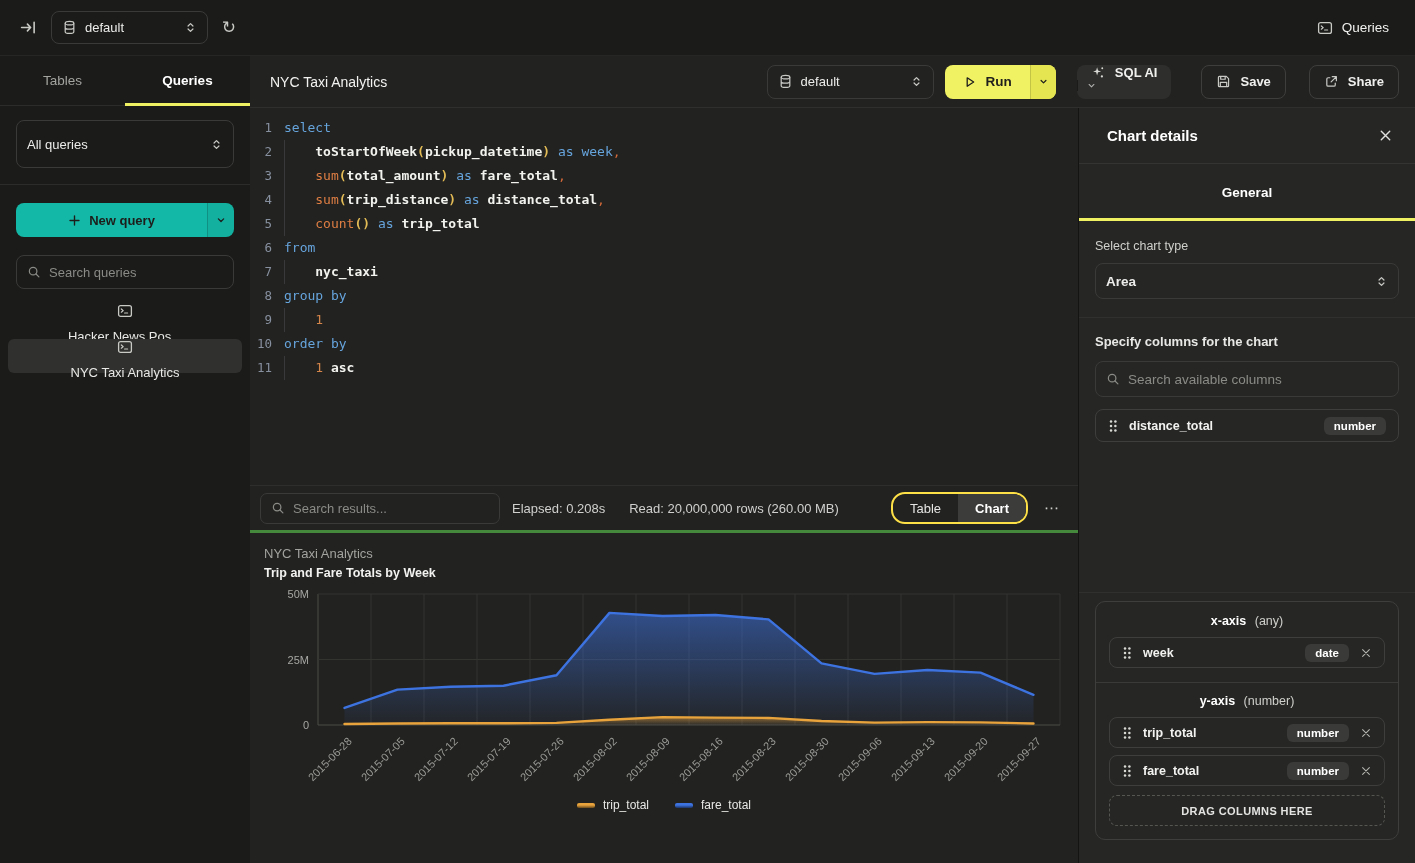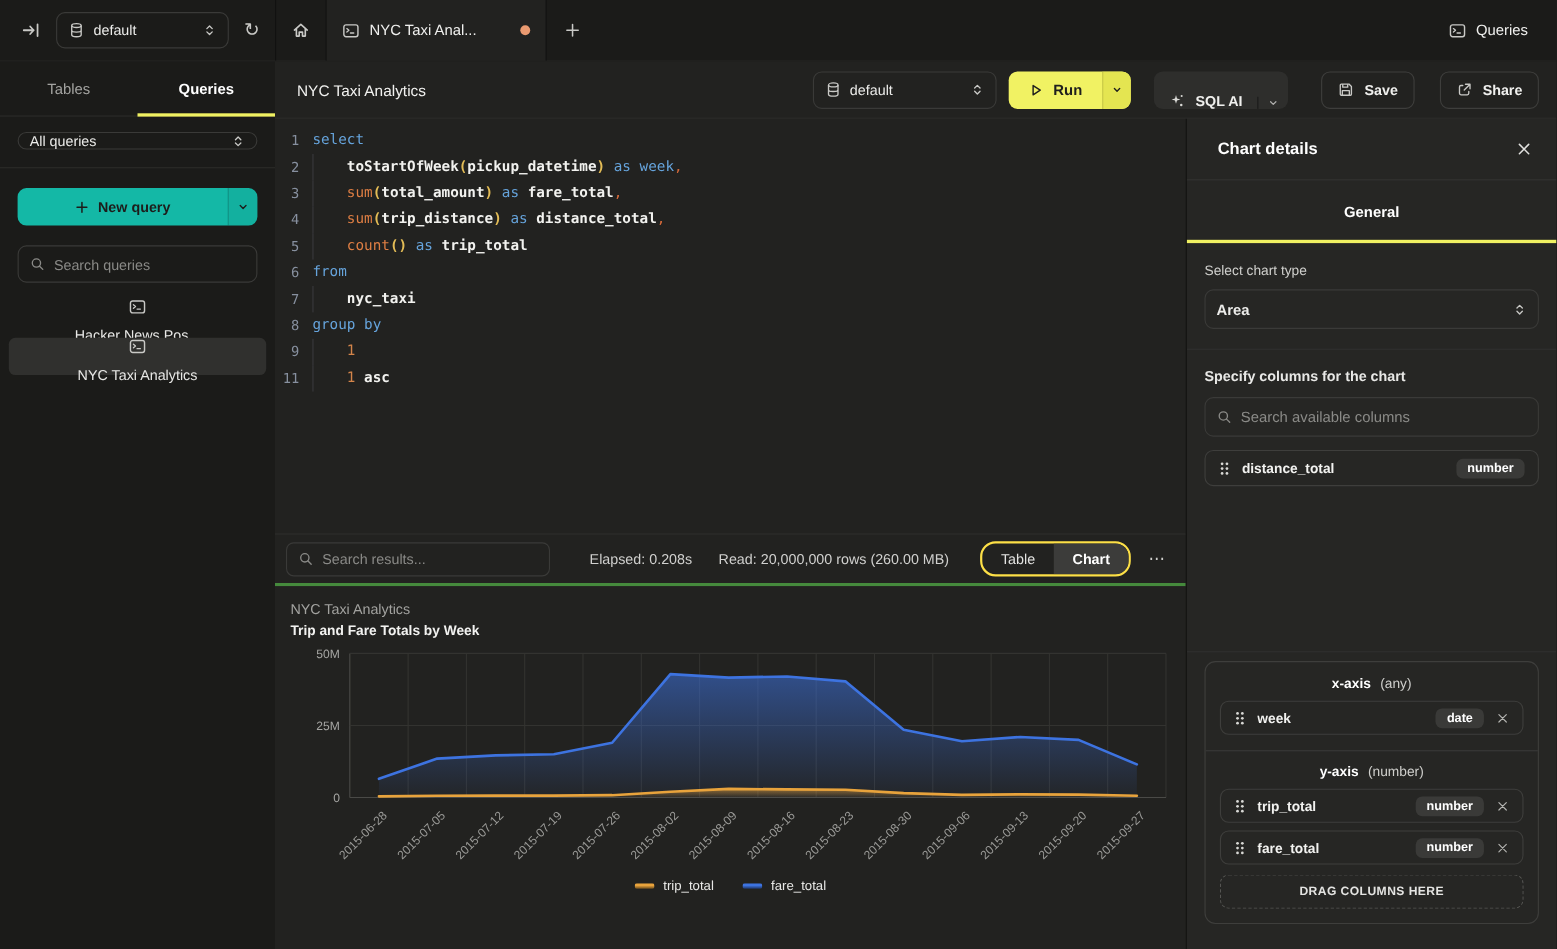--- a/index.html
+++ b/index.html
@@ -35,21 +35,21 @@
   .body-row { display:flex; height:807px; }
   .sidebar { width:250px; background:#1b1b19; display:flex; flex-direction:column; }
   .right-of-sidebar { width:1165px; display:flex; flex-direction:column; }
 
   
   .sb-tabs { height:50px; display:flex; border-bottom:1px solid #2c2c2a; }
   .sb-tab { flex:1; display:flex; align-items:center; justify-content:center; color:#a3a3a0; cursor:pointer; position:relative; font-size:13.5px; }
   .sb-tab.active { color:#ffffff; font-weight:700; }
   .sb-tab.active::after { content:""; position:absolute; left:0; right:0; bottom:-1px; height:3px; background:#f0f162; }
   .sb-filter { padding:14px 16px 16px; border-bottom:1px solid #2c2c2a; }
-  .sb-filter .select { height:16px; }
+  .sb-filter .select { height:48px; }
   .select .sel-label { flex:1; font-size:13px; }
   .newq-wrap { padding:18px 16px 6px; }
   .btn-yellow { display:flex; align-items:stretch; height:34px; border-radius:8px; overflow:hidden; background:#14b8a6; color:#1d1d1b; font-weight:700; cursor:pointer; }
   .btn-yellow .main { flex:1; display:flex; align-items:center; justify-content:center; gap:8px; font-size:13px; }
   .btn-yellow .carret { width:27px; display:flex; align-items:center; justify-content:center; border-left:1px solid rgba(0,0,0,0.18); background:rgba(0,0,0,0.04); color:#1d1d1b; }
   .search-box { display:flex; align-items:center; gap:8px; height:34px; border:1px solid #3a3a38; border-radius:8px; padding:0 10px; }
   .sb-search-wrap { padding:12px 16px 14px; }
   .search-box input { flex:1; background:transparent; border:none; outline:none; color:#ececea; font-size:13px; font-family:"Liberation Sans",sans-serif; min-width:0; }
   .search-box input::placeholder { color:#8a8a87; }
   .q-list { padding:0 8px; display:flex; flex-direction:column; gap:2px; }
@@ -57,21 +57,21 @@
   .q-item.active { background:#30302e; }
 
   
   .main-toolbar { height:52px; background:#222220; border-bottom:1px solid #2f2f2d; display:flex; align-items:center; padding:0 16px 0 20px; }
   .mt-title { font-size:14px; color:#f2f2f0; }
   .mt-controls { margin-left:auto; display:flex; align-items:center; }
   .mt-db { width:167px; margin-right:11px; height:34px; }
   .run-btn { display:flex; align-items:stretch; height:34px; border-radius:8px; overflow:hidden; background:#f1f263; color:#1f1f1d; cursor:pointer; margin-right:21px; }
   .run-btn .main { display:flex; align-items:center; gap:9px; padding:0 18px; font-weight:700; font-size:13.5px; }
   .run-btn .carret { width:26px; display:flex; align-items:center; justify-content:center; background:#e4e551; border-left:1px solid rgba(0,0,0,0.14); color:#1f1f1d; }
-  .sqlai-btn { display:flex; align-items:flex-end; height:34px; border-radius:8px; overflow:hidden; background:#2e2e2c; cursor:pointer; margin-right:30px; }
+  .sqlai-btn { display:flex; align-items:flex-start; height:34px; border-radius:8px; overflow:hidden; background:#2e2e2c; cursor:pointer; margin-right:30px;flex-direction:column; }
   .sqlai-btn .main { display:flex; align-items:center; gap:9px; padding:0 14px; font-weight:600; font-size:13px; color:#f0f0ee; }
   .sqlai-btn .carret { width:28px; display:flex; align-items:center; justify-content:center; border-left:1px solid #1b1b19; color:#b0b0ae; }
   .ghost-btn { display:flex; align-items:center; gap:9px; height:34px; padding:0 14px; border:1px solid #3e3e3c; border-radius:8px; cursor:pointer; font-weight:600; font-size:13px; color:#f0f0ee; }
   .save-btn { margin-right:23px; }
 
   
   .content-split { display:flex; height:755px; }
   .editor-col { width:828px; display:flex; flex-direction:column; background:#222220; }
   .editor { height:377px; padding-top:8px; overflow:hidden; font-family:"DejaVu Sans Mono",monospace; font-size:13px; }
   .ed-line { display:flex; height:24px; line-height:24px; white-space:pre; }
@@ -79,21 +79,21 @@
   .ed-code { color:#dcdcd9; }
   .tok-k { color:#66a4dc; }
   .tok-f { color:#de7e43; }
   .tok-i { color:#f2f2ef; font-weight:700; }
   .tok-p { color:#e3bc56; font-weight:700; }
   .tok-c { color:#d4693a; }
   .tok-n { color:#d4854a; }
   .tok-w { display:inline-block; width:4ch; border-left:1px solid #39393c; }
 
   .results-bar { height:45px; border-top:1px solid #2e2e2c; display:flex; align-items:center; padding:0 12px 0 10px; }
-  .results-search { width:240px; height:31px; border-radius:7px; margin-right:36px; }
+  .results-search { width:240px; height:31px; border-radius:7px; margin-right:12px; }
   .stat { color:#d0d0ce; font-size:13px; margin-right:24px; white-space:nowrap; }
   .segmented { margin-left:auto; display:flex; height:32px; border:2px solid #fde047; border-radius:14px; overflow:hidden; }
   .seg { display:flex; align-items:center; padding:0 17px; font-size:13px; color:#e4e4e2; cursor:pointer; }
   .seg.active { background:#3c3c3a; color:#ffffff; font-weight:600; }
   .more-btn { margin-left:10px; color:#d0d0ce; font-size:15px; letter-spacing:1px; cursor:pointer; padding:4px 6px; }
   .green-divider { height:3px; background:#458a3c; }
 
   
   .chart-pane { flex:1; background:#222220; padding:13px 14px 0; overflow:hidden; }
   .cp-title { font-size:13px; color:#a2a29f; }
@@ -160,46 +160,20 @@
       <span class="sel-label">default</span>
       <span class="icon">
         <svg width="13" height="13" viewBox="0 0 16 16">
             <path d="M5 6.2 8 3.2 11 6.2 M5 9.8 8 12.8 11 9.8" fill="none" stroke="currentColor" stroke-width="1.5" stroke-linecap="round" stroke-linejoin="round"></path>
           </svg>
       </span>
     </div>
     <span class="icon tb-refresh">↻</span>
   </div>
 
-  <div class="tab-strip">
-    <div class="tab-home">
-      <span class="icon">
-        <svg width="17" height="17" viewBox="0 0 16 16">
-            <path d="M2.5 7.8 8 3 13.5 7.8 M4.2 6.8 V13 H6.6 V9.6 H9.4 V13 H11.8 V6.8" fill="none" stroke="currentColor" stroke-width="1.4" stroke-linecap="round" stroke-linejoin="round"></path>
-          </svg>
-      </span>
-    </div>
-    <div class="tab">
-      <span class="icon">
-        <svg width="16" height="16" viewBox="0 0 16 16">
-            <rect x="1.6" y="2.6" width="12.8" height="10.8" rx="2" fill="none" stroke="currentColor" stroke-width="1.3"></rect>
-            <path d="M4.3 9.2 6.2 7.6 4.3 6 M7.6 10 H10.6" fill="none" stroke="currentColor" stroke-width="1.2" stroke-linecap="round" stroke-linejoin="round"></path>
-          </svg>
-      </span>
-      <span class="tab-label">NYC Taxi Anal...</span>
-      <span class="tab-dot"></span>
-    </div>
-    <div class="tab-new">
-      <span class="icon">
-        <svg width="15" height="15" viewBox="0 0 16 16">
-            <path d="M8 2.5 V13.5 M2.5 8 H13.5" fill="none" stroke="currentColor" stroke-width="1.5" stroke-linecap="round"></path>
-          </svg>
-      </span>
-    </div>
-  </div>
 
   <div class="tb-right">
     <div class="queries-btn">
       <span class="icon">
         <svg width="16" height="16" viewBox="0 0 16 16">
             <rect x="1.6" y="2.6" width="12.8" height="10.8" rx="2" fill="none" stroke="currentColor" stroke-width="1.3"></rect>
             <path d="M4.3 9.2 6.2 7.6 4.3 6 M7.6 10 H10.6" fill="none" stroke="currentColor" stroke-width="1.2" stroke-linecap="round" stroke-linejoin="round"></path>
           </svg>
       </span>
       <span>Queries</span>
@@ -356,20 +330,21 @@
         <div class="editor">
             <div class="ed-line"><span class="ed-num">1</span><span class="ed-code"><span class="tok-k">select</span></span></div>
             <div class="ed-line"><span class="ed-num">2</span><span class="ed-code"><span class="tok-w">    </span><span class="tok-i">toStartOfWeek</span><span class="tok-p">(</span><span class="tok-i">pickup_datetime</span><span class="tok-p">)</span><span class="tok-t"> </span><span class="tok-k">as</span><span class="tok-t"> </span><span class="tok-k">week</span><span class="tok-c">,</span></span></div>
             <div class="ed-line"><span class="ed-num">3</span><span class="ed-code"><span class="tok-w">    </span><span class="tok-f">sum</span><span class="tok-p">(</span><span class="tok-i">total_amount</span><span class="tok-p">)</span><span class="tok-t"> </span><span class="tok-k">as</span><span class="tok-t"> </span><span class="tok-i">fare_total</span><span class="tok-c">,</span></span></div>
             <div class="ed-line"><span class="ed-num">4</span><span class="ed-code"><span class="tok-w">    </span><span class="tok-f">sum</span><span class="tok-p">(</span><span class="tok-i">trip_distance</span><span class="tok-p">)</span><span class="tok-t"> </span><span class="tok-k">as</span><span class="tok-t"> </span><span class="tok-i">distance_total</span><span class="tok-c">,</span></span></div>
             <div class="ed-line"><span class="ed-num">5</span><span class="ed-code"><span class="tok-w">    </span><span class="tok-f">count</span><span class="tok-p">()</span><span class="tok-t"> </span><span class="tok-k">as</span><span class="tok-t"> </span><span class="tok-i">trip_total</span></span></div>
             <div class="ed-line"><span class="ed-num">6</span><span class="ed-code"><span class="tok-k">from</span></span></div>
             <div class="ed-line"><span class="ed-num">7</span><span class="ed-code"><span class="tok-w">    </span><span class="tok-i">nyc_taxi</span></span></div>
             <div class="ed-line"><span class="ed-num">8</span><span class="ed-code"><span class="tok-k">group by</span></span></div>
             <div class="ed-line"><span class="ed-num">9</span><span class="ed-code"><span class="tok-w">    </span><span class="tok-n">1</span></span></div>
+            <div class="ed-line"><span class="ed-num">10</span><span class="ed-code"><span class="tok-k">order by</span></span></div>
             <div class="ed-line"><span class="ed-num">11</span><span class="ed-code"><span class="tok-w">    </span><span class="tok-n">1</span><span class="tok-t"> </span><span class="tok-i">asc</span></span></div>
           </div>
 
         <div class="results-bar">
           <div class="search-box results-search">
             <span class="icon">
               <svg width="14" height="14" viewBox="0 0 16 16">
                   <circle cx="7" cy="7" r="4.3" fill="none" stroke="#8a8a87" stroke-width="1.4"></circle>
                   <path d="M10.3 10.3 13.6 13.6" stroke="#8a8a87" stroke-width="1.4" stroke-linecap="round"></path>
                 </svg>

